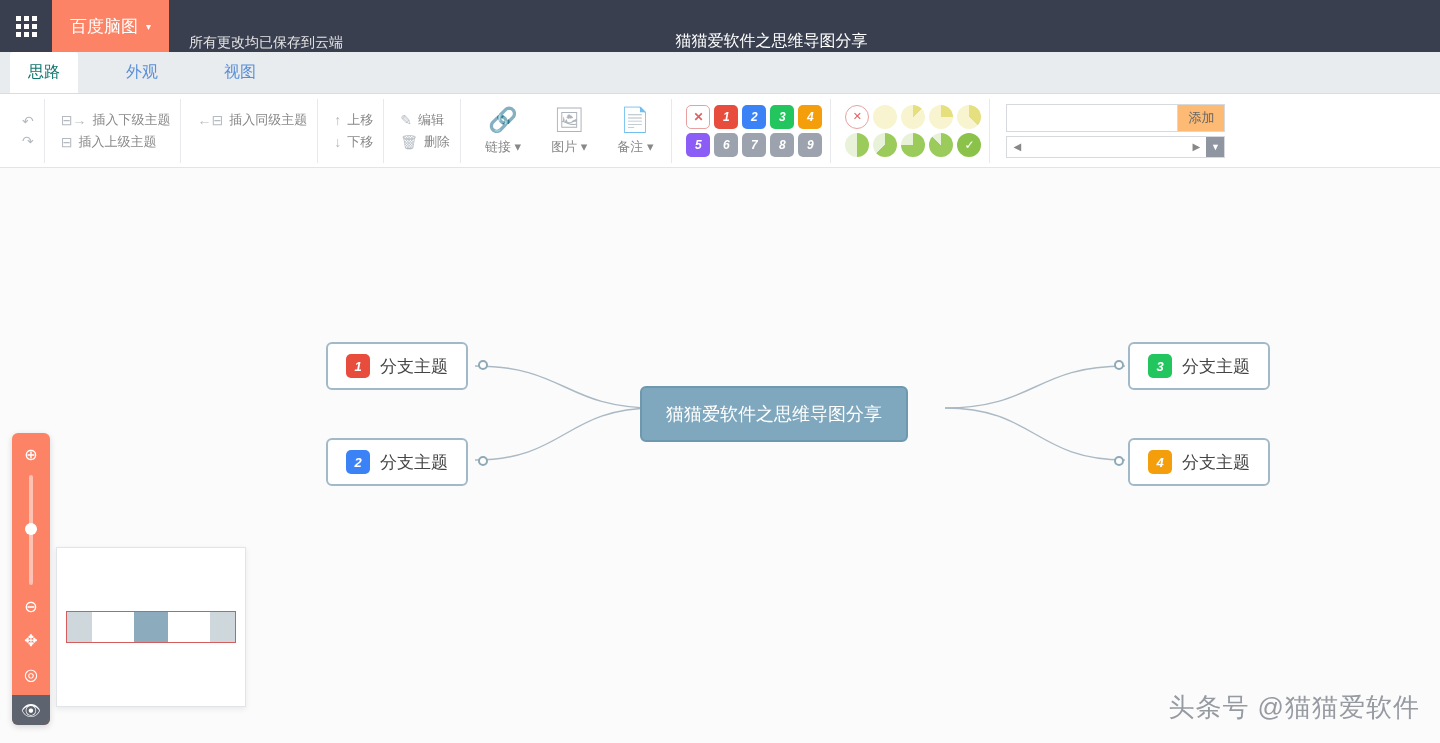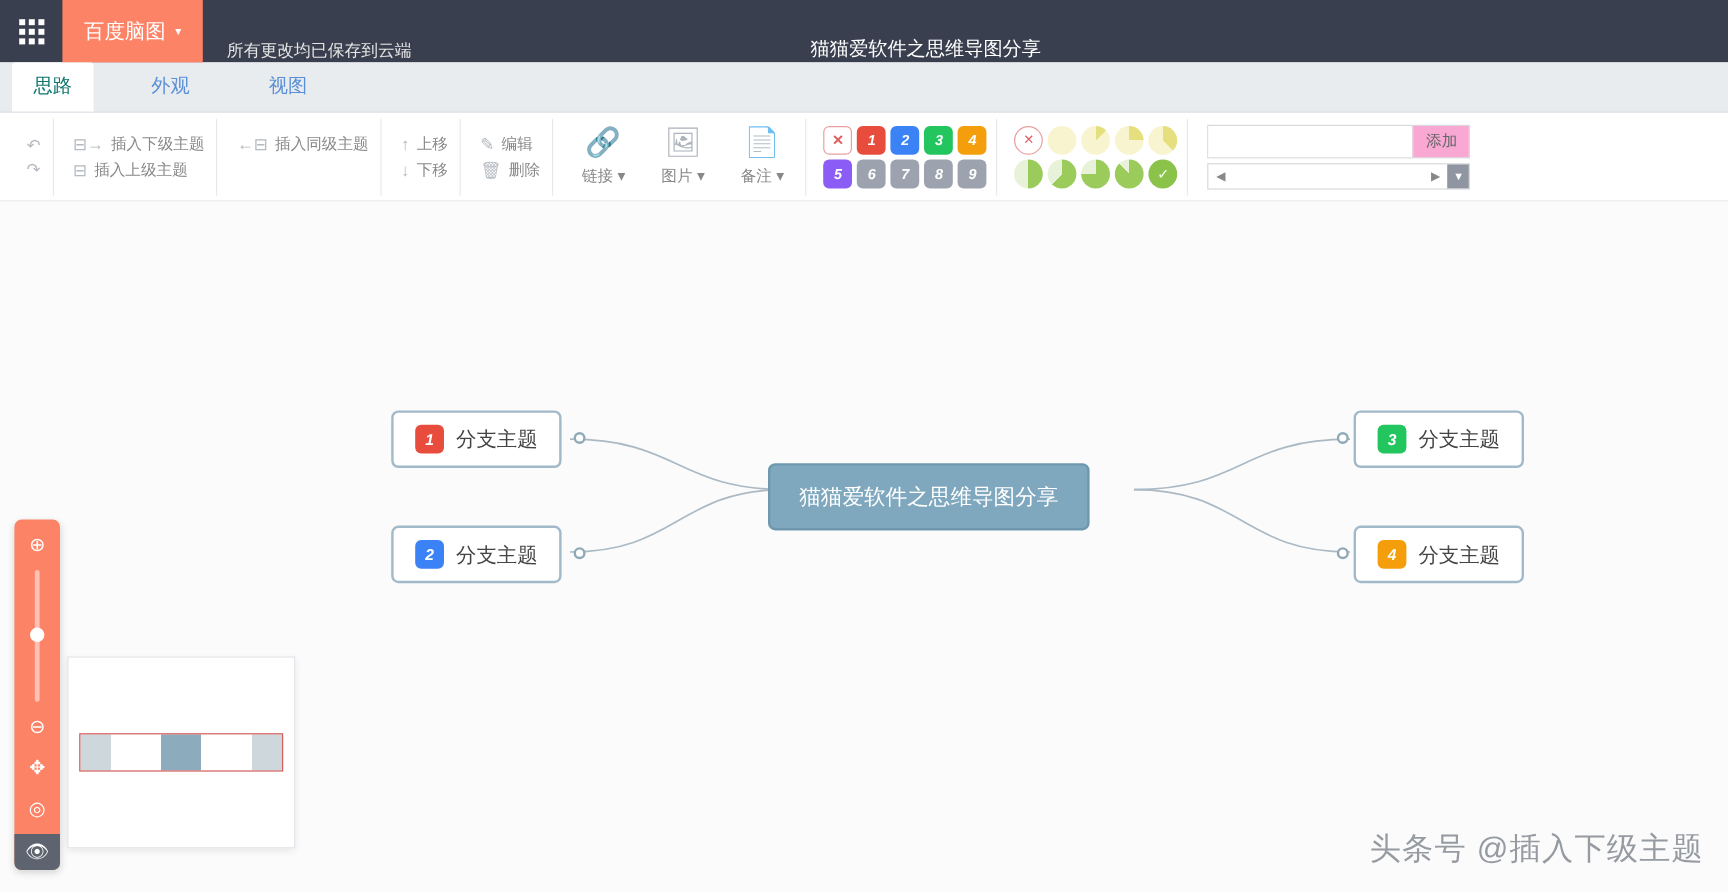--- a/index.html
+++ b/index.html
@@ -31,21 +31,21 @@
 .priority-group { display: flex; flex-direction: column; gap: 4px; padding: 6px 8px; border-right: 1px solid #e7e9ec; }
 .priority-row { display: flex; gap: 4px; }
 .prio { width: 24px; height: 24px; border-radius: 5px; display: flex; align-items: center; justify-content: center; color: #fff; font-size: 12px; font-style: italic; font-weight: bold; cursor: pointer; }
 .prio.del { background: #fff; border: 1px solid #e9a0a0; color: #e06060; font-style: normal; }
 .progress-group { display: flex; flex-direction: column; gap: 4px; padding: 6px 8px; border-right: 1px solid #e7e9ec; }
 .progress-row { display: flex; gap: 4px; }
 .prog-circle { width: 24px; height: 24px; border-radius: 50%; cursor: pointer; }
 .resource-box { display: flex; flex-direction: column; gap: 4px; padding: 6px 0 6px 10px; }
 .resource-input { display: flex; border: 1px solid #d6d9dd; }
 .resource-input input { border: none; width: 170px; padding: 4px 6px; font-size: 13px; outline: none; }
-.resource-input button { border: none; background: #f9a8d4; padding: 4px 10px; font-size: 13px; color: #666; cursor: pointer; border-left: 1px solid #d6d9dd; }
+.resource-input button { border: none; background: #fdba74; padding: 4px 10px; font-size: 13px; color: #666; cursor: pointer; border-left: 1px solid #d6d9dd; }
 .resource-scroll { display: flex; align-items: center; border: 1px solid #d6d9dd; height: 22px; }
 .resource-scroll .arrow { width: 20px; text-align: center; font-size: 10px; color: #888; cursor: pointer; }
 .resource-scroll .track { flex: 1; }
 .resource-scroll .dd { width: 18px; background: #8f96a1; color: #fff; text-align: center; font-size: 9px; height: 100%; display:flex;align-items:center;justify-content:center;cursor:pointer; }
 
 
 .canvas { position: absolute; left: 0; right: 0; top: 168px; bottom: 0; background: #fbfbfb; }
 .node { position: absolute; border: 2px solid #a2b9c9; border-radius: 6px; background: #fff; padding: 10px 18px; display: flex; align-items: center; gap: 10px; font-size: 17px; color: #444; cursor: pointer; }
 .node.center { background: #7fa8be; color: #fff; border-color: #6e98ae; font-size: 18px; padding: 14px 24px; }
 .node-badge { width: 24px; height: 24px; border-radius: 5px; display:flex;align-items:center;justify-content:center;color:#fff;font-weight:bold;font-style:italic;font-size:13px; }
@@ -261,13 +261,13 @@
   <div class="zoom-btn">⊖</div>
   <div class="zoom-btn">✥</div>
   <div class="zoom-btn">◎</div>
   <div class="zoom-btn eye">👁</div>
 </div>
 
 <div class="minimap">
   <div class="minimap-inner"></div>
 </div>
 
-<div class="watermark">头条号 @插入下级主题</div>
+<div class="watermark">头条号 @猫猫爱软件</div>
 
 </body></html>

